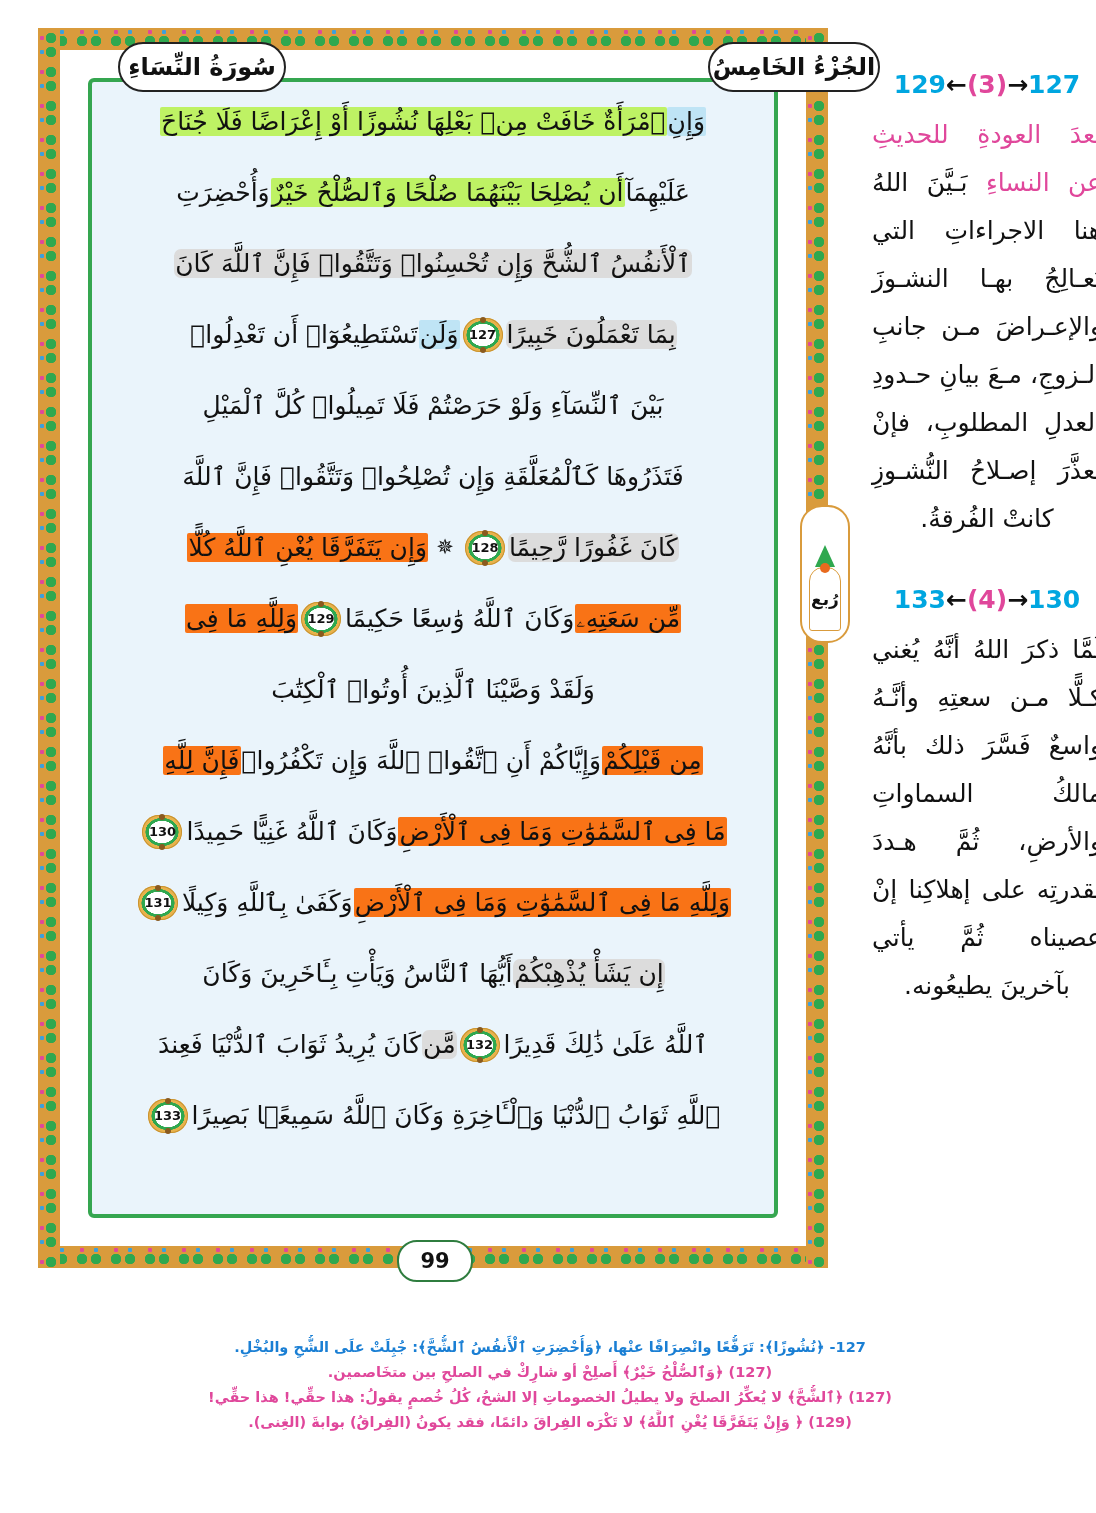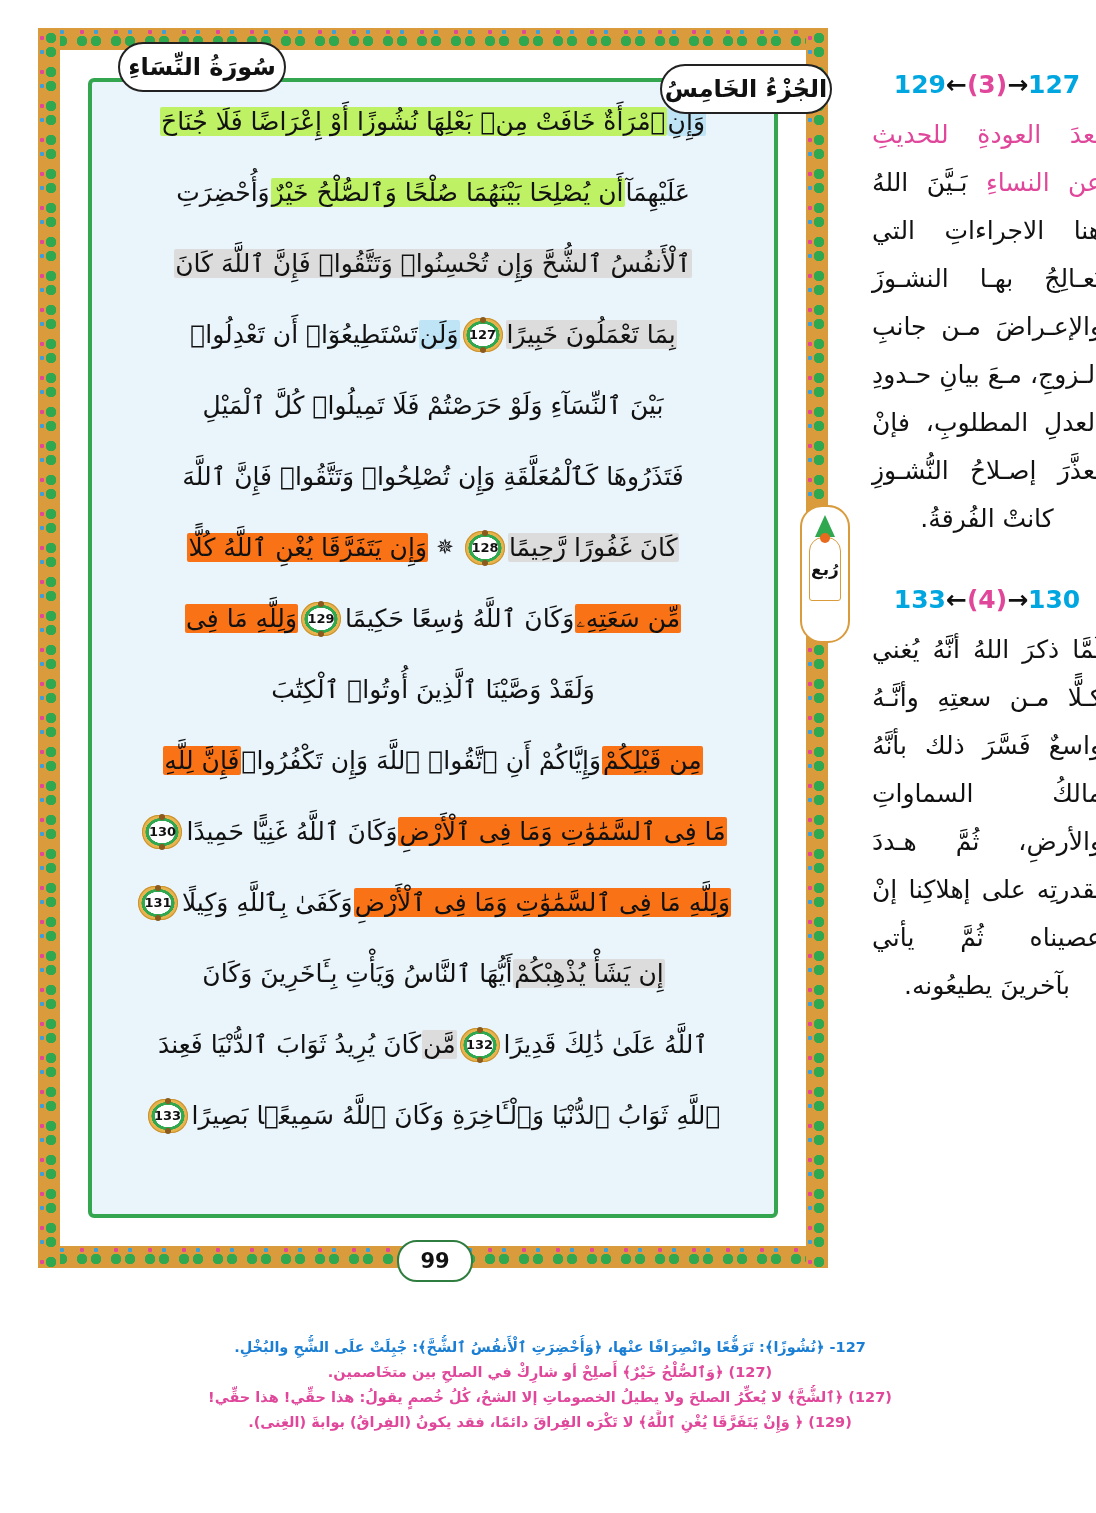--- a/index.html
+++ b/index.html
@@ -86,42 +86,42 @@
     height:46px;
     display:flex;align-items:center;justify-content:center;
     z-index:6;
     font-family:"DejaVu Sans","Liberation Sans",sans-serif;
     font-size:24px;font-weight:bold;color:#111;
     direction:rtl;
     white-space:nowrap;
     padding:0 14px;
   }
   #surah-cartouche{left:118px;top:42px;width:136px;}
-  #juz-cartouche{left:660px;top:42px;width:140px;margin-top:22px;}
+  #juz-cartouche{left:708px;top:42px;width:140px;}
 
   
   .ayah-line{
     direction:rtl;
     text-align:justify;
     text-align-last:justify;
     font-family:"DejaVu Sans","Liberation Serif",serif;
     font-size:25px;
     line-height:1.0;
     color:#111;
     height:71px;
     display:flex;
     align-items:center;
     justify-content:center;
     white-space:nowrap;
     overflow:hidden;
   }
   .seg{display:inline-block;padding:2px 1px;border-radius:2px;}
   .hl-pink{background:#bef264;}
   .hl-blue{background:#bfe4f5;}
-  .hl-gray{background:#dcdcdc;}
+  .hl-gray{background:#dcdcdc;border-radius:7px;}
   .hl-yellow{background:#f97316;}
   .hl-none{background:transparent;}
 
   
   .ayah-no{
     display:inline-flex;
     align-items:center;justify-content:center;
     width:40px;height:34px;
     margin:0 3px;
     position:relative;
@@ -150,21 +150,21 @@
 
   
   #rubu-marker{
     position:absolute;
     left:800px; top:505px;
     width:46px;height:134px;
     background:#ffffff;
     border:2px solid #d99b3c;
     border-radius:22px;
     z-index:7;
-    display:flex;flex-direction:column;align-items:center;justify-content:flex-start;
+    display:flex;flex-direction:column;align-items:center;justify-content:flex-end;
     overflow:hidden;
   }
   #rubu-marker .finial{
     width:0;height:0;margin-top:8px;
     border-left:10px solid transparent;
     border-right:10px solid transparent;
     border-bottom:22px solid #2fa84f;
     position:relative;
   }
   #rubu-marker .finial::after{

